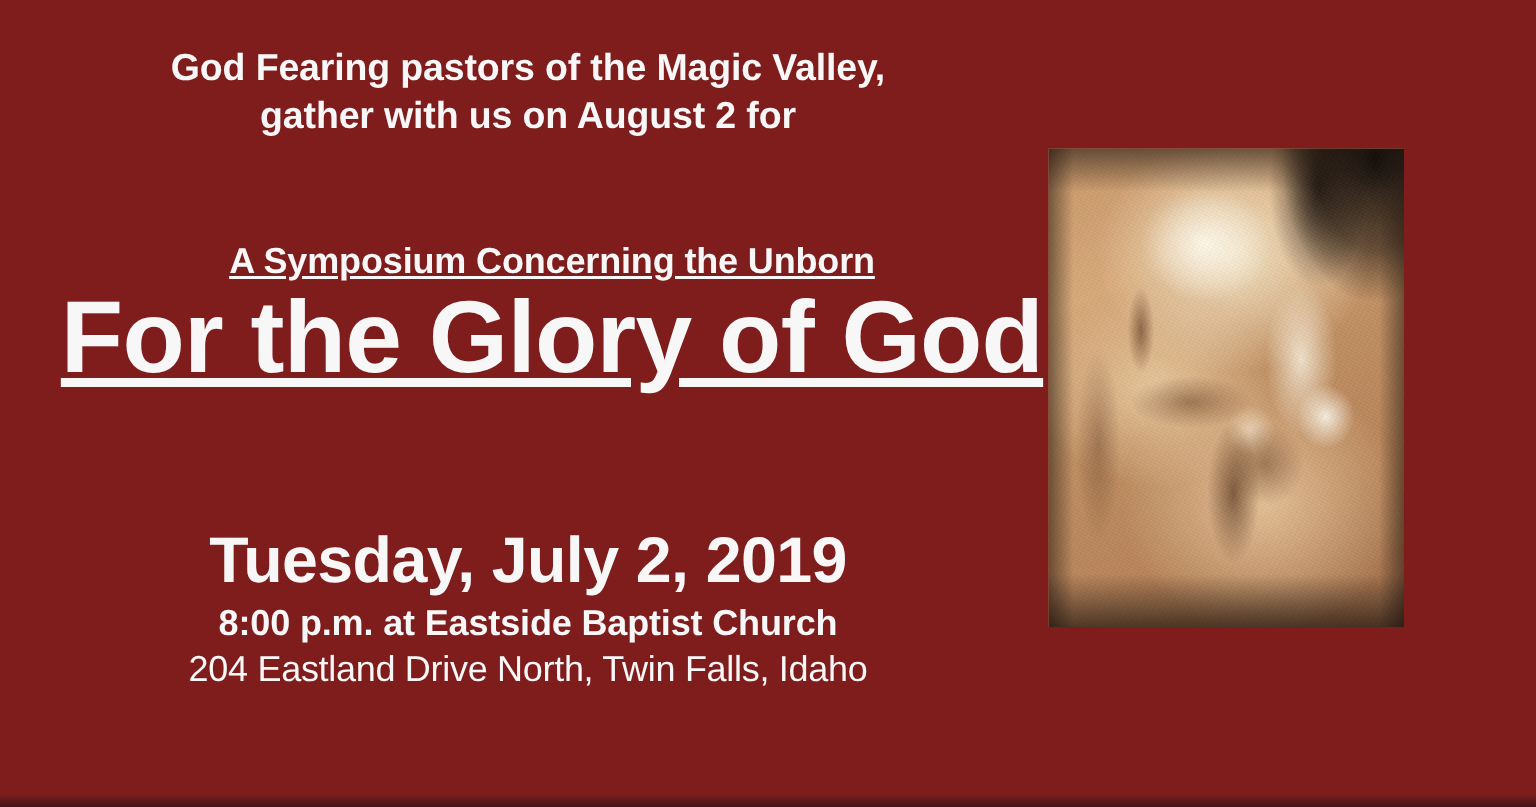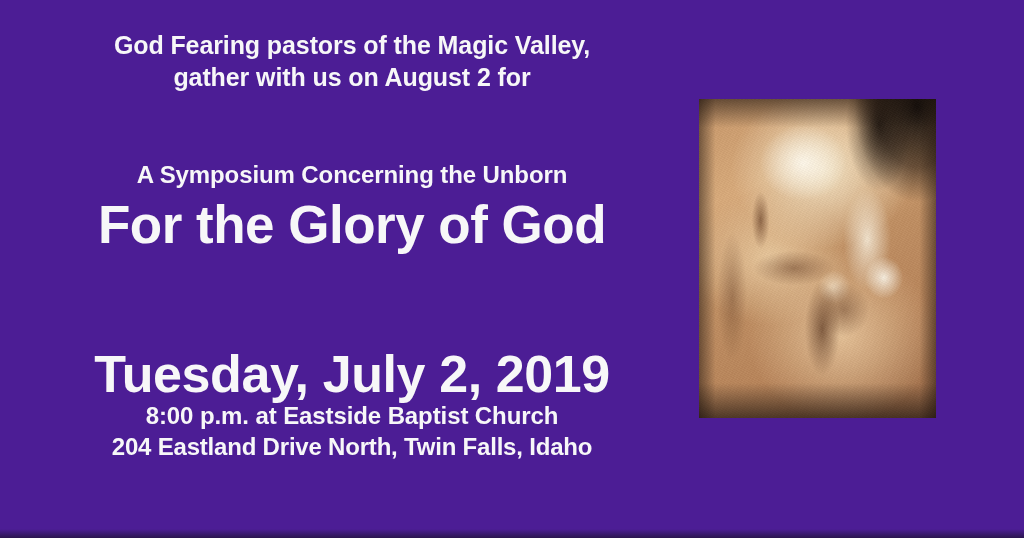--- a/index.html
+++ b/index.html
@@ -12,21 +12,21 @@
     height: 538px;
     overflow: hidden;
     font-family: "Liberation Sans", sans-serif;
     -webkit-font-smoothing: antialiased;
   }
 
   #slide {
     position: relative;
     width: 1024px;
     height: 538px;
-    background: #4c1d95;
+    background: #7f1d1d;
     overflow: hidden;
   }
 
   
   #bottom-band {
     position: absolute;
     left: 0;
     bottom: 0;
     width: 1024px;
     height: 9px;
@@ -54,63 +54,64 @@
   .intro-line {
     font-size: 25px;
     font-weight: bold;
     line-height: 32px;
     letter-spacing: -0.1px;
     white-space: nowrap;
   }
 
   .title-block {
     position: absolute;
-    left: 0;
+    left: 16px;
     top: 160px;
     width: 704px;
+    text-decoration: underline;
   }
   .symposium-line {
     font-size: 24px;
     font-weight: bold;
     line-height: 30px;
     letter-spacing: -0.1px;
     white-space: nowrap;
   }
   .glory-line {
-    font-size: 53px;
+    font-size: 68px;
     font-weight: bold;
     line-height: 66px;
     letter-spacing: -0.5px;
     white-space: nowrap;
     margin-top: 2px;
   }
 
   .details-block {
     position: absolute;
     left: 0;
     top: 348px;
     width: 704px;
   }
   .date-line {
-    font-size: 52px;
+    font-size: 43px;
     font-weight: bold;
     line-height: 52px;
     letter-spacing: -0.4px;
     white-space: nowrap;
   }
   .venue-line {
     font-size: 24px;
     font-weight: bold;
     line-height: 31px;
     letter-spacing: -0.1px;
     white-space: nowrap;
   }
   .address-line {
     font-size: 24px;
-    font-weight: bold;
+    font-weight: normal;
     line-height: 31px;
     letter-spacing: -0.2px;
     white-space: nowrap;
   }
 
   
   #ultrasound-photo {
     position: absolute;
     left: 699px;
     top: 99px;

